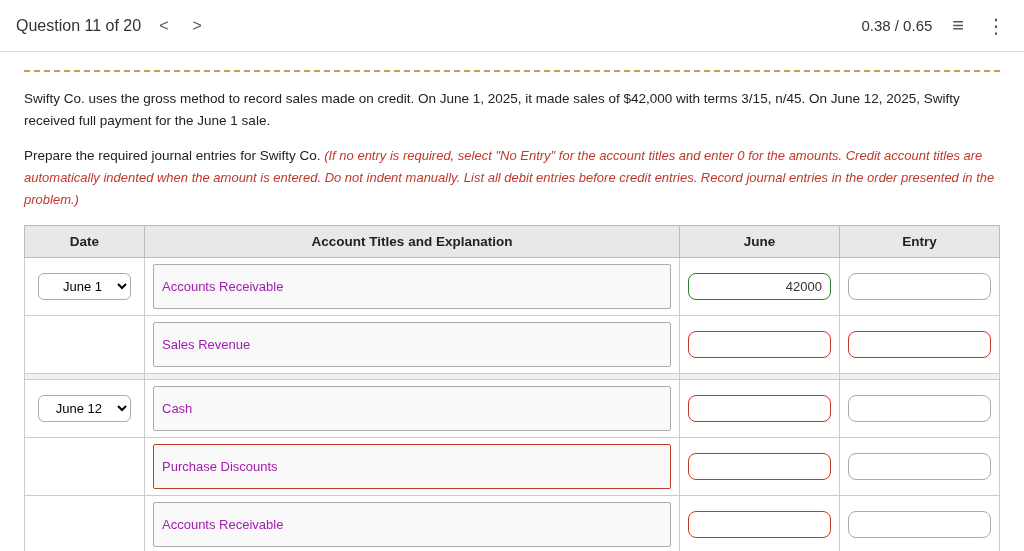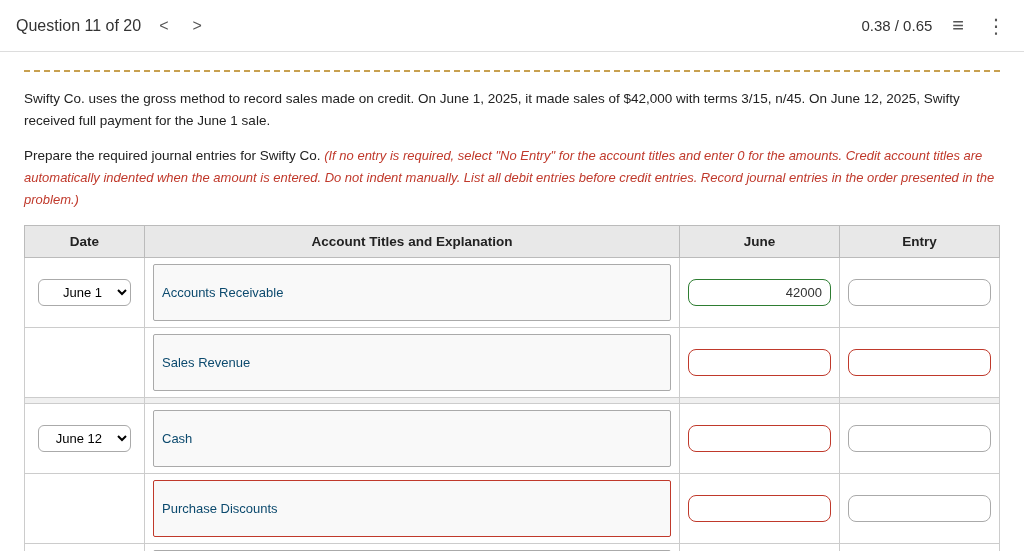--- a/index.html
+++ b/index.html
@@ -123,26 +123,26 @@
       font-size: 13px;
       border-radius: 6px;
       cursor: pointer;
       min-width: 80px;
       text-align: right;
     }
 
     
     .account-input {
       width: 100%;
-      padding: 20px 8px;
+      padding: 14px 8px;
       font-size: 13px;
       border: 1px solid #aaa;
       border-radius: 2px;
       background: #f9f9f9;
-      color: #0c4a6e;
+      color: #a21caf;
     }
     .account-input.red-border {
       border: 1.5px solid #c0392b;
     }
 
     
     .amount-input {
       width: 100%;
       padding: 5px 8px;
       font-size: 13px;

